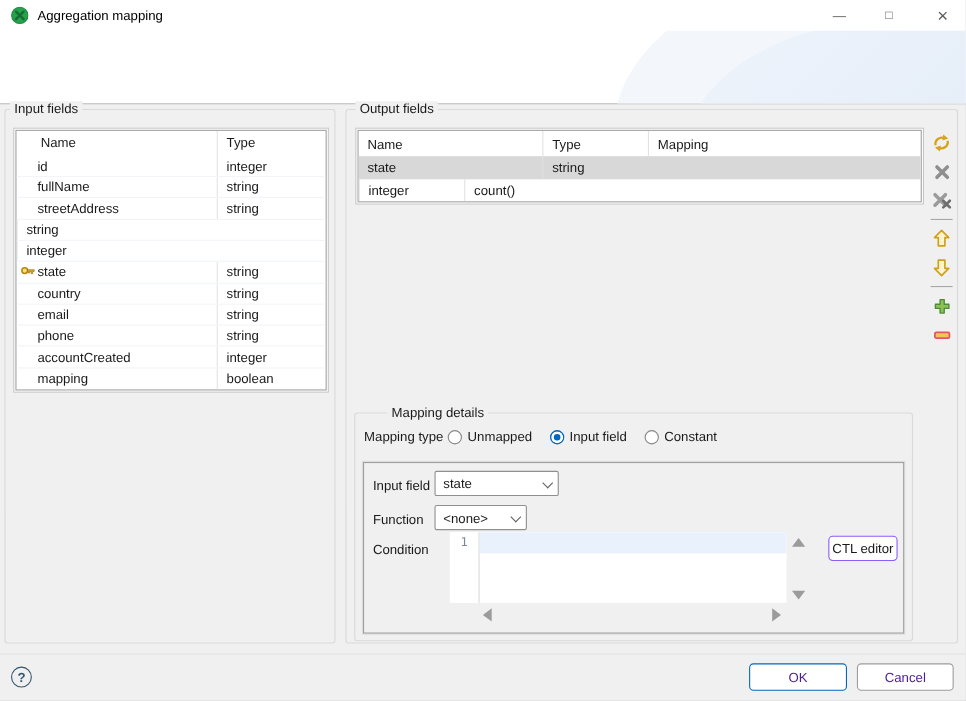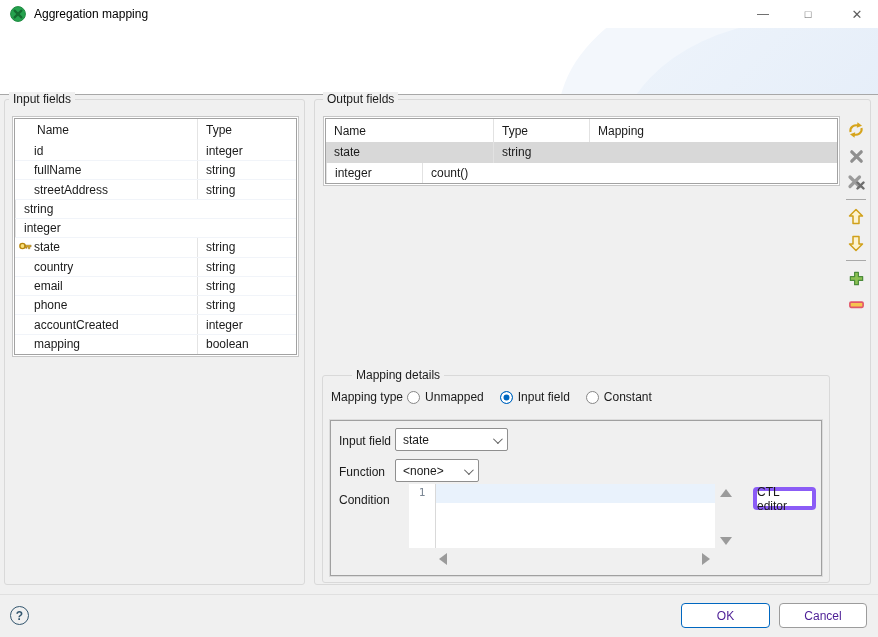--- a/index.html
+++ b/index.html
@@ -66,21 +66,21 @@
   #combo-func{ left:64px; top:38px; width:84px; }
   .editor{ position:absolute; left:78px; top:63px; width:306px; height:64px; background:#fff; display:flex; }
   .gutter{ width:27px; background:#fff; border-right:1px solid #d9d9d9; font-family:"DejaVu Sans Mono", monospace; font-size:11px; color:#7b8794; text-align:center; padding-top:2px; }
   .editor-body{ flex:1; }
   .cur-line{ height:19px; background:#e9f2fc; }
   .tri{ position:absolute; width:0; height:0; }
   .tri-up{ left:389px; top:68px; border-left:6px solid transparent; border-right:6px solid transparent; border-bottom:8px solid #9b9b9b; }
   .tri-down{ left:389px; top:116px; border-left:6px solid transparent; border-right:6px solid transparent; border-top:8px solid #9b9b9b; }
   .tri-left{ left:108px; top:132px; border-top:6px solid transparent; border-bottom:6px solid transparent; border-right:8px solid #9b9b9b; }
   .tri-right{ left:371px; top:132px; border-top:6px solid transparent; border-bottom:6px solid transparent; border-left:8px solid #9b9b9b; }
-  .ctl-btn{ position:absolute; left:422px; top:66px; width:63px; height:23px; background:#fff; border:4px solid #8b5cf6; border-radius:4px; display:flex; align-items:center; justify-content:center; font-size:12px; cursor:default; }
+  .ctl-btn{ position:absolute; left:422px; top:66px; width:63px; height:23px; background:#fff; border:1px solid #8b5cf6; border-radius:4px; display:flex; align-items:center; justify-content:center; font-size:12px; cursor:default; }
   
   .footer{ position:absolute; left:0; bottom:0; width:878px; height:43px; background:#f0f0f0; border-top:1px solid #e0e0e0; }
   .help-btn{ position:absolute; left:10px; top:11px; width:19px; height:19px; border:1.5px solid #33566e; border-radius:50%; color:#33566e; font-weight:bold; font-size:12px; display:flex; align-items:center; justify-content:center; cursor:default; }
   .push-btn{ position:absolute; top:8px; height:25px; background:#fff; border-radius:4px; display:flex; align-items:center; justify-content:center; font-size:12px; color:#4c1d95; cursor:default; }
   .ok-btn{ left:681px; width:89px; border:1.5px solid #0067c0; }
   .cancel-btn{ left:779px; width:88px; border:1px solid #9c9c9c; }
 </style>
 </head>
 <body>
 

